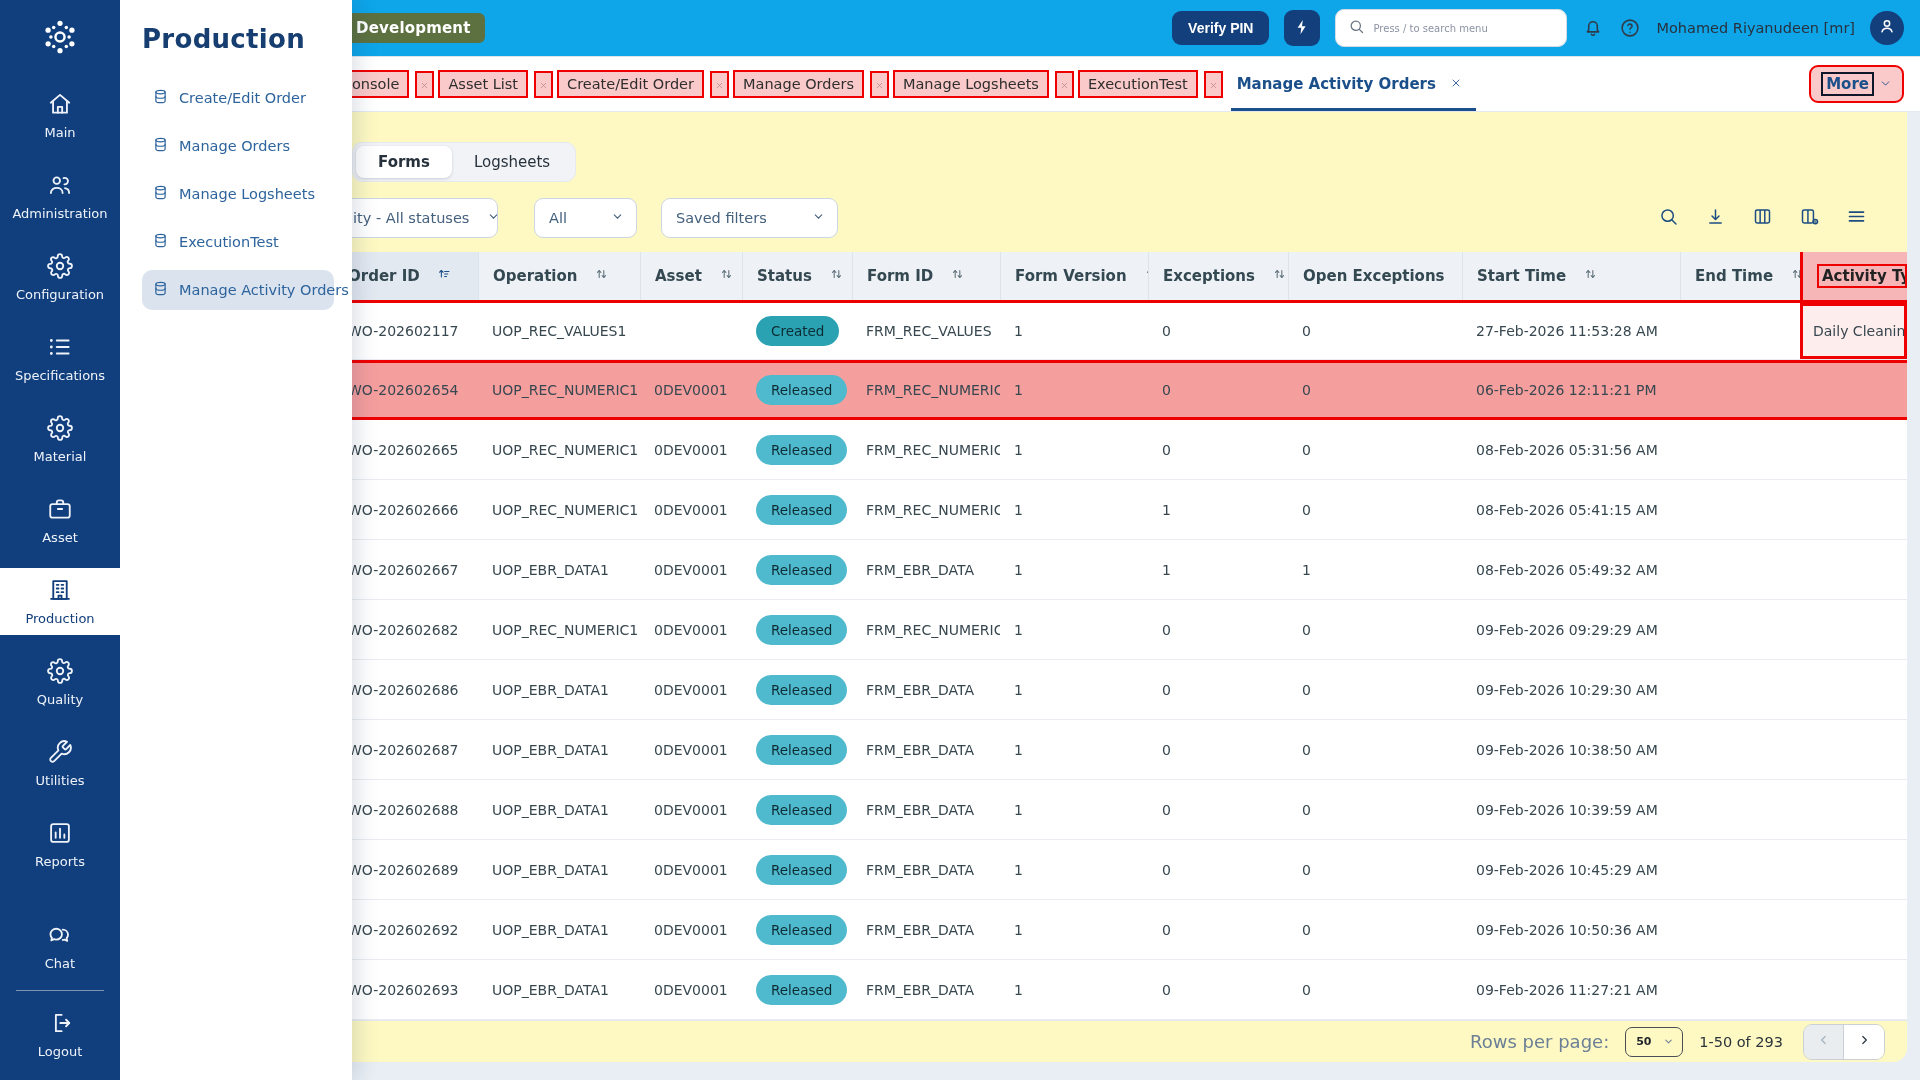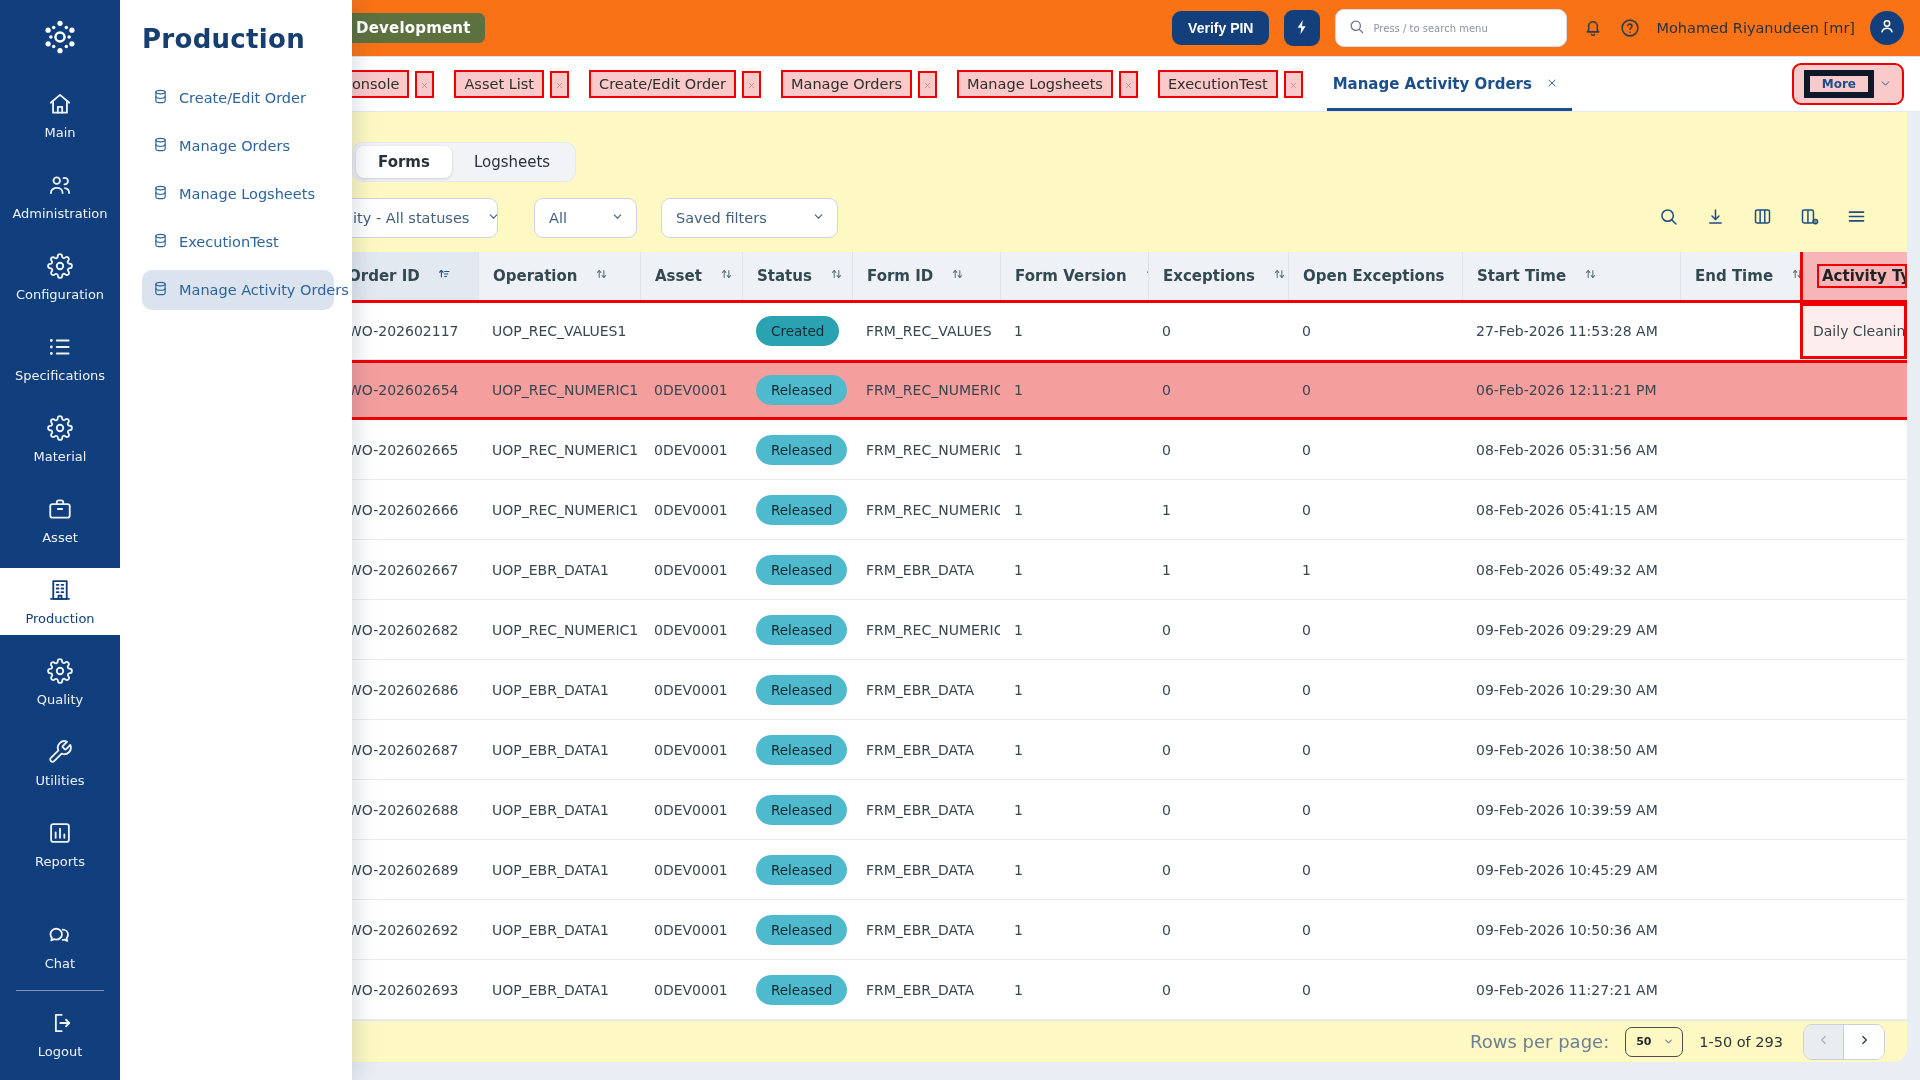--- a/index.html
+++ b/index.html
@@ -23,21 +23,21 @@
   .drawer-title { font-size:26px; font-weight:bold; color:#173e70; letter-spacing:.3px; }
   .drawer-list { margin-top:24px; display:flex; flex-direction:column; gap:8px; }
   .drawer-item { display:flex; align-items:center; gap:10px; color:#2d649d; font-size:14.5px;
                  padding:10px 10px; border-radius:10px; cursor:pointer; white-space:nowrap; }
   .drawer-item svg { width:17px; height:17px; flex:0 0 auto; }
   .drawer-item.active { background:#dbe3ee; color:#2d649d; }
 
   
   .main { position:absolute; left:120px; right:0; top:0; bottom:0; }
 
-  .topbar { height:57px; background:#f97316; border-bottom:1px solid #dde4ec; position:relative;
+  .topbar { height:57px; background:#0ea5e9; border-bottom:1px solid #dde4ec; position:relative;
             display:flex; align-items:center; }
   .dev-badge { position:absolute; left:222px; top:13px; background:#5d7140; color:#fff; font-weight:bold;
                font-size:15px; padding:6px 14px; border-radius:6px; letter-spacing:.2px; }
   .top-right { margin-left:auto; display:flex; align-items:center; gap:15px; padding-right:16px; }
   .btn-primary { background:#133f7c; color:#fff; font-weight:bold; font-size:14px; border:none;
                  border-radius:9px; padding:9px 16px; cursor:pointer; }
   .btn-bolt { background:#133f7c; color:#fff; border:none; border-radius:9px; width:36px; height:36px;
               display:flex; align-items:center; justify-content:center; cursor:pointer; }
   .btn-bolt svg { width:18px; height:18px; }
   .searchbox { width:232px; height:38px; background:#fff; border:1px solid #d5dce5; border-radius:9px;
@@ -49,33 +49,33 @@
   .icon-plain { color:#2f3b49; display:flex; cursor:pointer; }
   .icon-plain svg { width:22px; height:22px; }
   .username { font-size:14.5px; color:#28323e; white-space:nowrap; }
   .avatar { width:34px; height:34px; border-radius:50%; background:#133f7c; color:#fff;
             display:flex; align-items:center; justify-content:center; cursor:pointer; }
   .avatar svg { width:20px; height:20px; }
 
   
   .tabbar { height:55px; background:#fff; border-bottom:1px solid #e4e9ef; display:flex; align-items:center;
             padding-left:222px; padding-right:16px; position:relative; }
-  .tab-group { display:flex; align-items:center; gap:6px; margin-right:20px; }
+  .tab-group { display:flex; align-items:center; gap:6px; margin-right:4px; }
   .tab-box { background:#fac9c9; border:2px solid #ef0000; color:#2e2e2e; font-size:14.5px;
              padding:4px 8px; white-space:nowrap; cursor:pointer; }
   .tab-x { background:#fac9c9; border:2px solid #ef0000; width:19px; height:27px; display:flex;
            align-items:center; justify-content:center; cursor:pointer; }
   .tab-x svg { width:9px; height:9px; color:#7c3d3d; opacity:.55; }
   .tab-active { display:flex; align-items:center; gap:14px; color:#1b4f8a; font-weight:bold;
                 font-size:15px; margin:0 10px; cursor:pointer; white-space:nowrap; position:relative; height:100%; }
   .tab-active svg { width:12px; height:12px; }
   .tab-active .underline { position:absolute; left:-6px; right:-14px; bottom:0; height:3px; background:#1b4f8a; }
   .more-wrap { margin-left:auto; background:#fac9c9; border:2px solid #ef0000; border-radius:9px;
                padding:5px 10px; display:flex; align-items:center; gap:5px; cursor:pointer; }
-  .more-label { border:6px solid #0f172a; color:#1b4f8a; font-weight:bold; font-size:12px; padding:1px 12px; }
+  .more-label { border:2px solid #0f172a; color:#1b4f8a; font-weight:bold; font-size:15px; padding:1px 3px; }
   .more-wrap svg { width:13px; height:13px; color:#1b4f8a; }
 
   
   .card { position:absolute; left:220px; right:13px; top:112px; bottom:18px; background:#fef9c3;
           border-radius:0 0 14px 14px; display:flex; flex-direction:column; overflow:hidden; }
   .subtabs { margin:30px 0 0 12px; background:#f1f3f6; border:1px solid #e6e9ee; border-radius:10px;
              display:inline-flex; align-self:flex-start; padding:3px; }
   .subtab { font-size:15px; color:#27313c; padding:7px 22px; border-radius:8px; cursor:pointer; }
   .subtab.active { background:#fff; font-weight:bold; box-shadow:0 1px 3px rgba(30,40,60,.18); }
 

